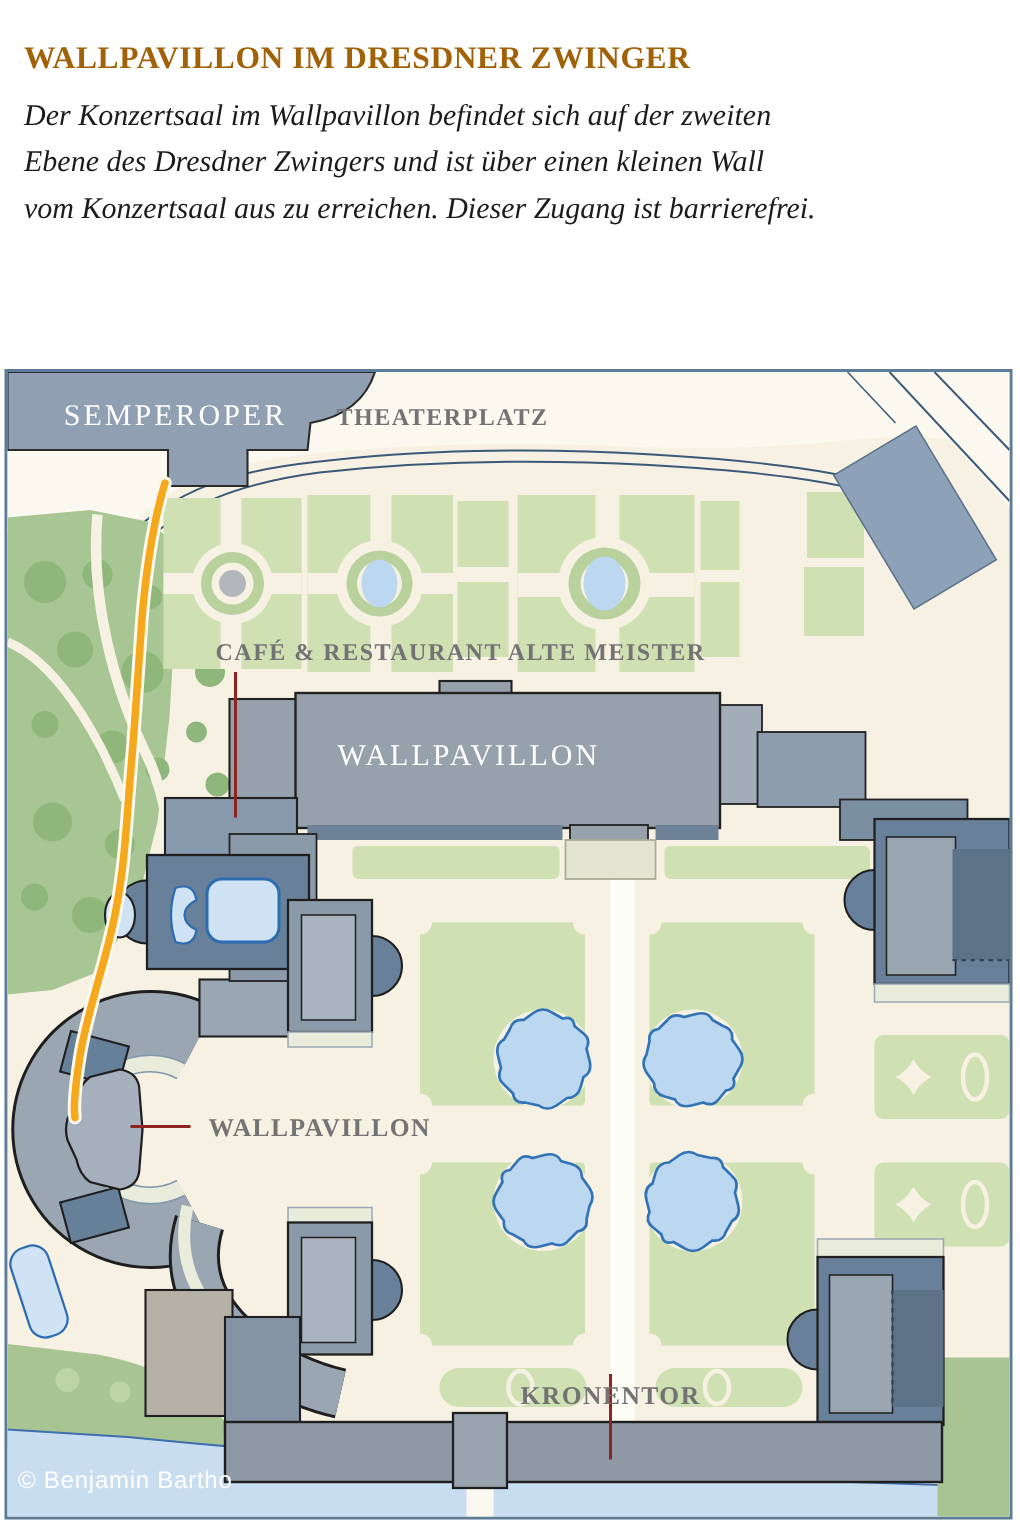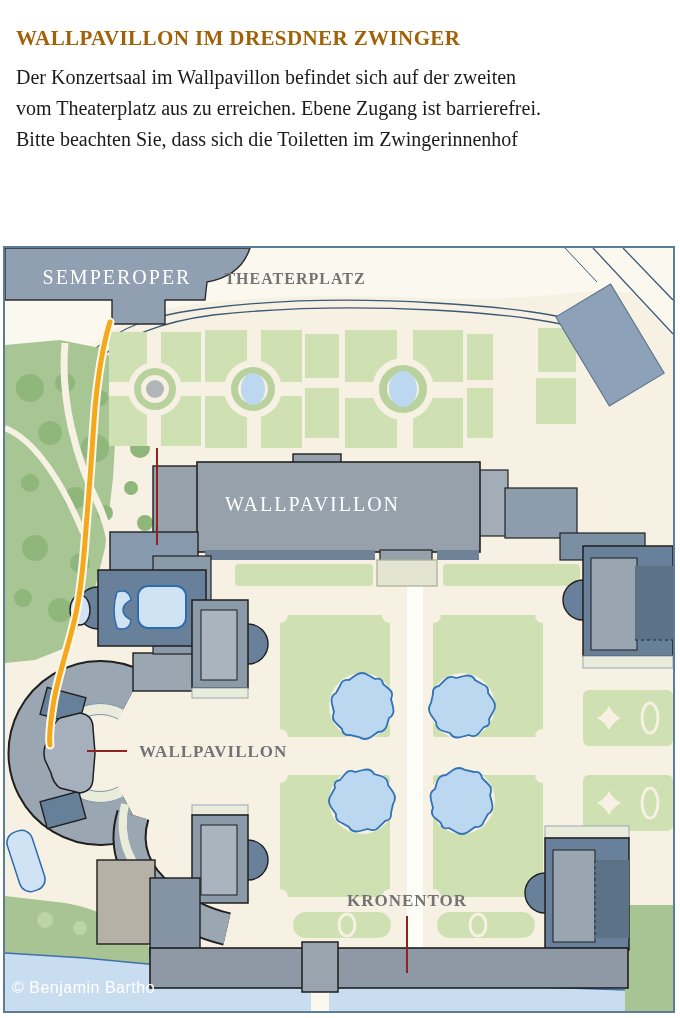--- a/index.html
+++ b/index.html
@@ -6,21 +6,21 @@
   body{
     width:680px;height:1018px;position:relative;background:#ffffff;
     font-family:"Liberation Serif","DejaVu Serif",serif;overflow:hidden;
   }
   .page-title{
     position:absolute;left:16px;top:26px;width:650px;
     font-size:21px;font-weight:bold;letter-spacing:.4px;color:#a16207;
   }
   .body-text{
     position:absolute;left:16px;top:62px;width:656px;
-    font-size:20px;line-height:31px;color:#1b1b1b;
+    font-size:20px;line-height:31px;color:#1b1b1b;font-style:italic;
   }
   .map{
     position:absolute;left:3px;top:246px;width:672px;height:767px;
     box-sizing:border-box;border:2px solid #5c7d99;background:#f6f1e3;
   }
   .map svg{display:block;}
   .map-label{position:absolute;white-space:nowrap;}
   .lbl-red{
     font-size:16px;font-weight:bold;color:#737373;letter-spacing:1px;
   }
@@ -34,22 +34,22 @@
     font-size:16px;color:#ffffff;letter-spacing:.5px;
   }
 </style>
 </head>
 <body>
 
 <div class="page-title">WALLPAVILLON IM DRESDNER ZWINGER</div>
 
 <div class="body-text">
   <div>Der Konzertsaal im Wallpavillon befindet sich auf der zweiten</div>
-  <div>vom Theaterplatz aus zu erreichen. Ebene Zugang ist barrierefrei.</div>
-  <div>Bitte beachten Sie, dass sich die Toiletten im Zwingerinnenhof</div>
+  <div>Ebene des Dresdner Zwingers und ist über einen kleinen Wall</div>
+  <div>vom Konzertsaal aus zu erreichen. Dieser Zugang ist barrierefrei.</div>
 </div>
 
 <div class="map">
 <svg width="668" height="763" viewBox="0 0 668 763">
 
   <rect x="0" y="0" width="668" height="763" fill="#f6f1e3"></rect>
 
   <path d="M0,0 H668 V50 L600,42 C520,50 480,52 420,50 C340,46 260,48 200,55 C150,60 115,72 90,95 C80,104 70,107 60,107 L0,107 Z" fill="#fbf8f0"></path>
 
   <path d="M588,0 L618,0 L668,52 L668,90 Z" fill="#fbf8f0"></path>
@@ -282,17 +282,18 @@
   <path d="M105,74 C97,100 93,128 90,160 C87,200 85,235 82,268 C79,305 78,330 72,360 C66,392 55,420 49,452 C45,476 44,490 45,497" fill="none" stroke="#fcf8ec" stroke-width="9" stroke-linecap="round"></path>
   <path d="M105,74 C97,100 93,128 90,160 C87,200 85,235 82,268 C79,305 78,330 72,360 C66,392 55,420 49,452 C45,476 44,490 45,497" fill="none" stroke="#f6a81c" stroke-width="5" stroke-linecap="round"></path>
 
   <path d="M152,200 L152,297" stroke="#8d2420" stroke-width="2"></path>
   <path d="M82,503 L122,503" stroke="#8d2420" stroke-width="2"></path>
   <path d="M402,668 L402,725" stroke="#8d2420" stroke-width="2"></path>
 </svg>
 
   <div class="map-label lbl-white lbl-center" style="left:22px;top:18px;width:180px;">SEMPEROPER</div>
   <div class="map-label lbl-red lbl-center" style="left:210px;top:22px;width:160px;">THEATERPLATZ</div>
+  <div class="map-label lbl-red lbl-center" style="left:98px;top:179px;width:408px;font-size:16px;">CAFÉ &amp; RESTAURANT ALTE MEISTER</div>
   <div class="map-label lbl-white lbl-center" style="left:190px;top:245px;width:235px;">WALLPAVILLON</div>
   <div class="map-label lbl-red" style="left:134px;top:494px;font-size:17px;">WALLPAVILLON</div>
-  <div class="map-label lbl-red lbl-center" style="left:332px;top:643px;width:140px;font-size:17px;">KRONENTOR</div>
+  <div class="map-label lbl-red lbl-center" style="left:332px;top:673px;width:140px;font-size:17px;">KRONENTOR</div>
   <div class="credit">© Benjamin Bartho</div>
 </div>
 
 </body></html>

